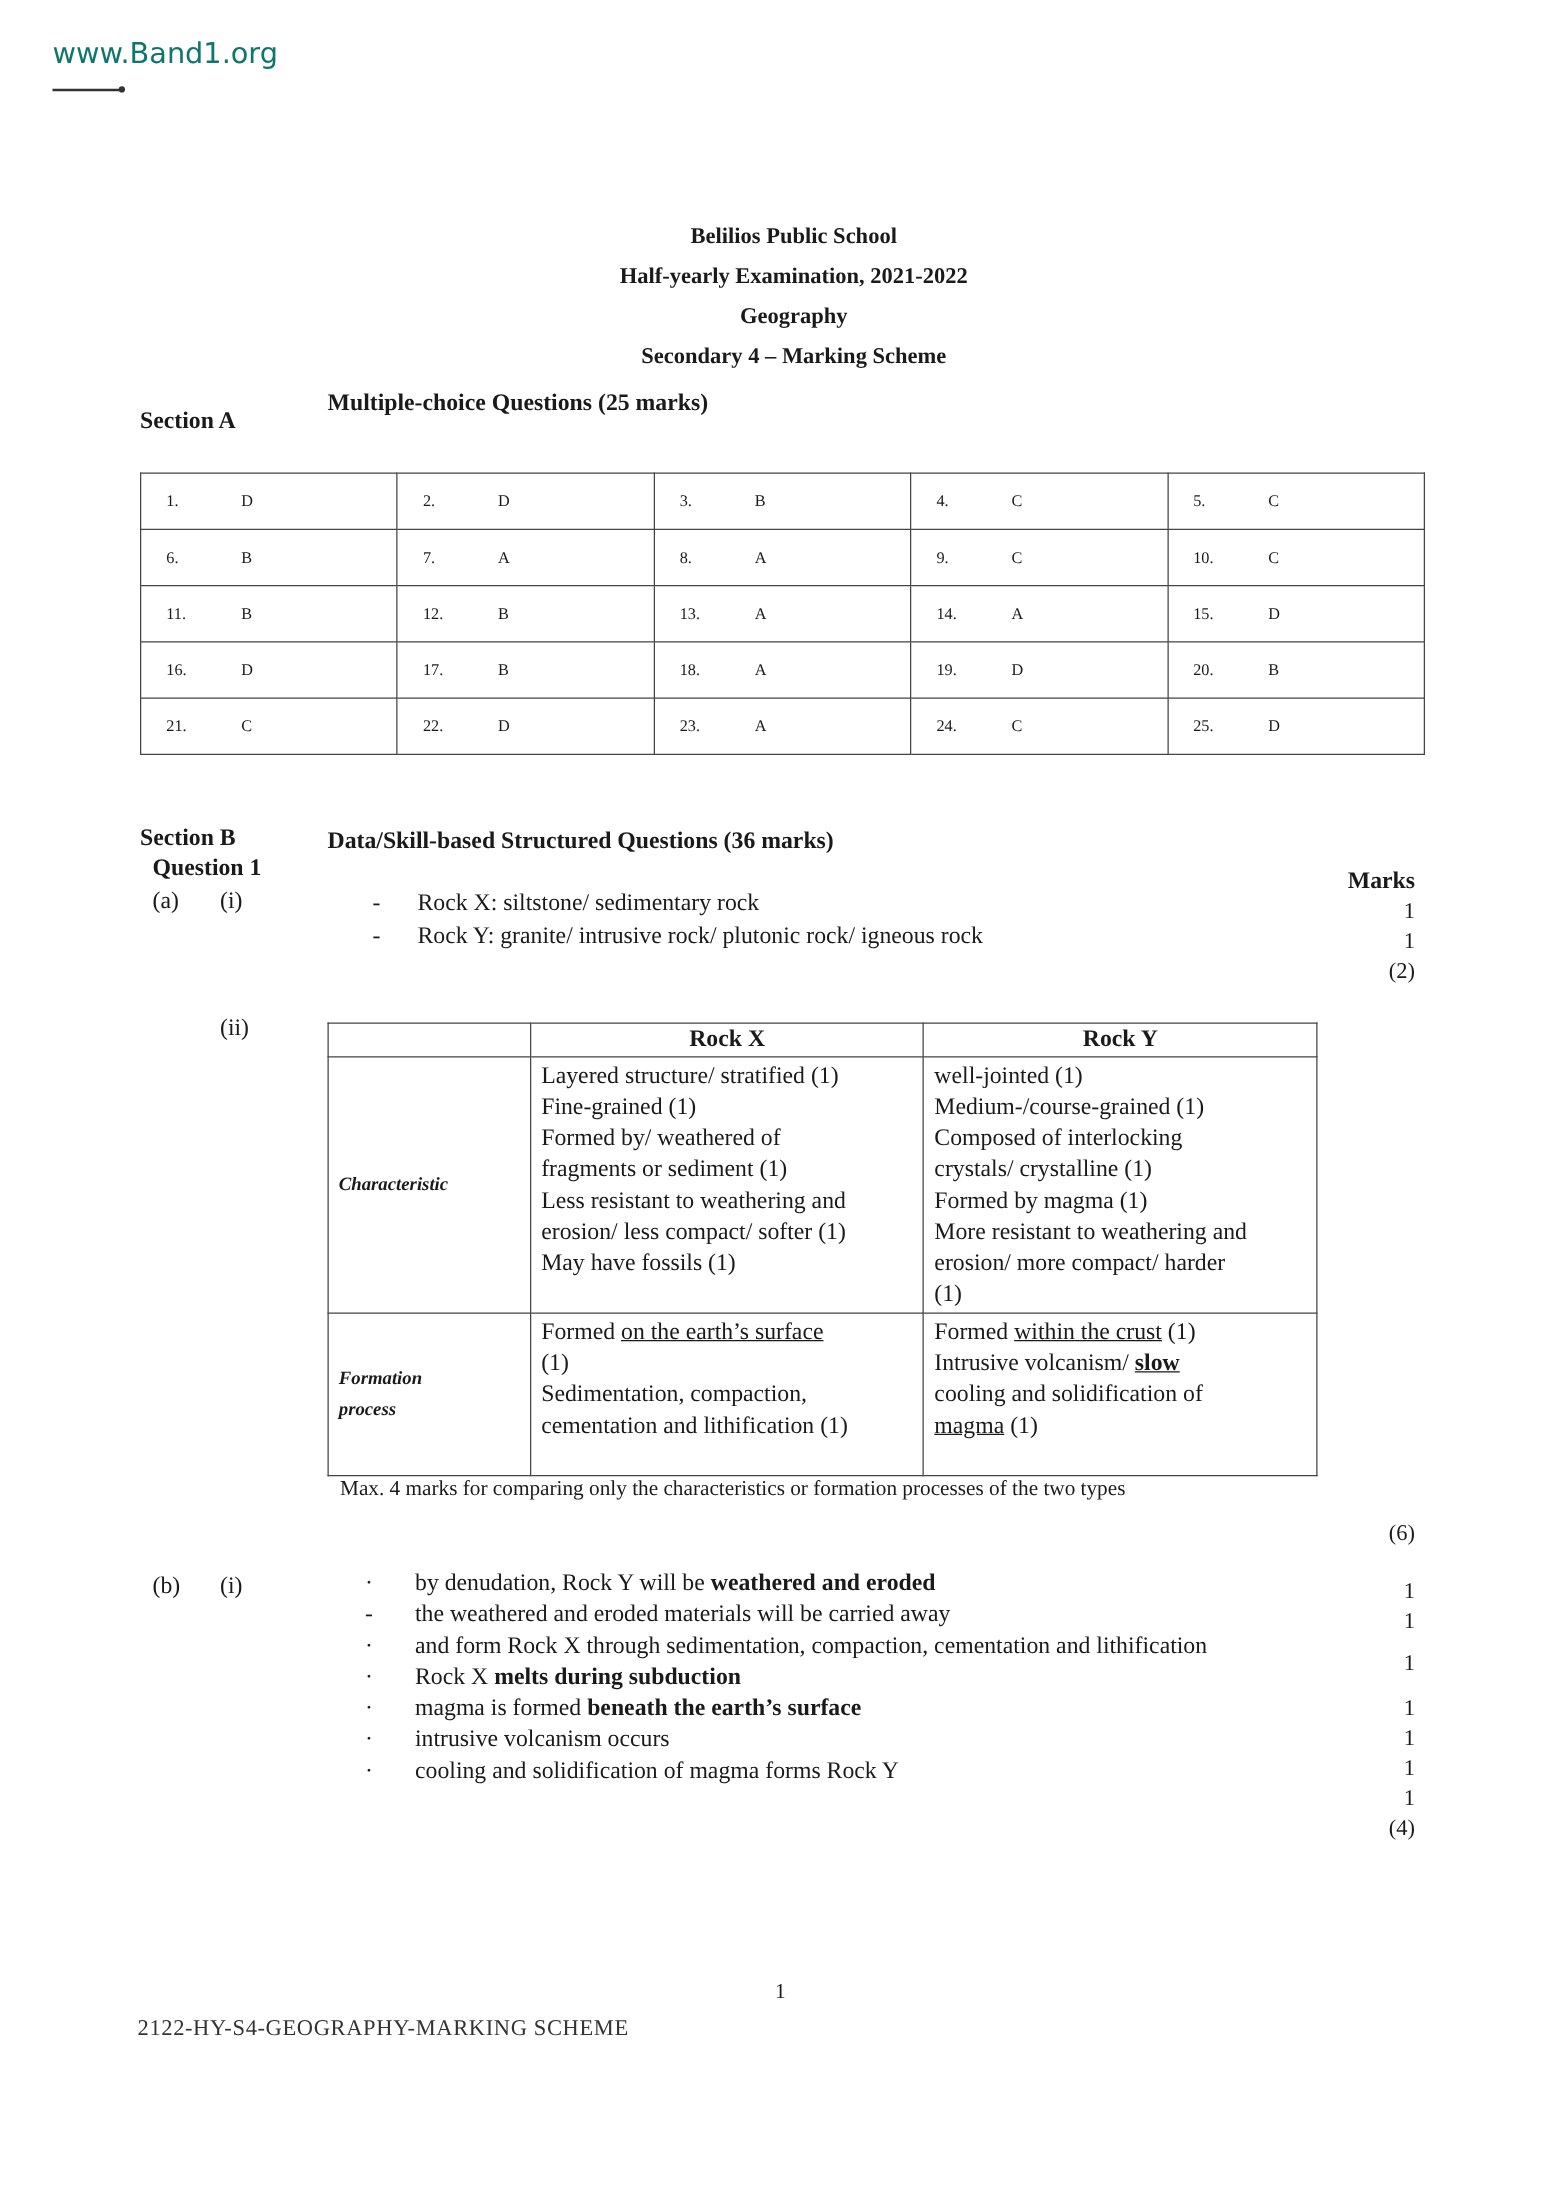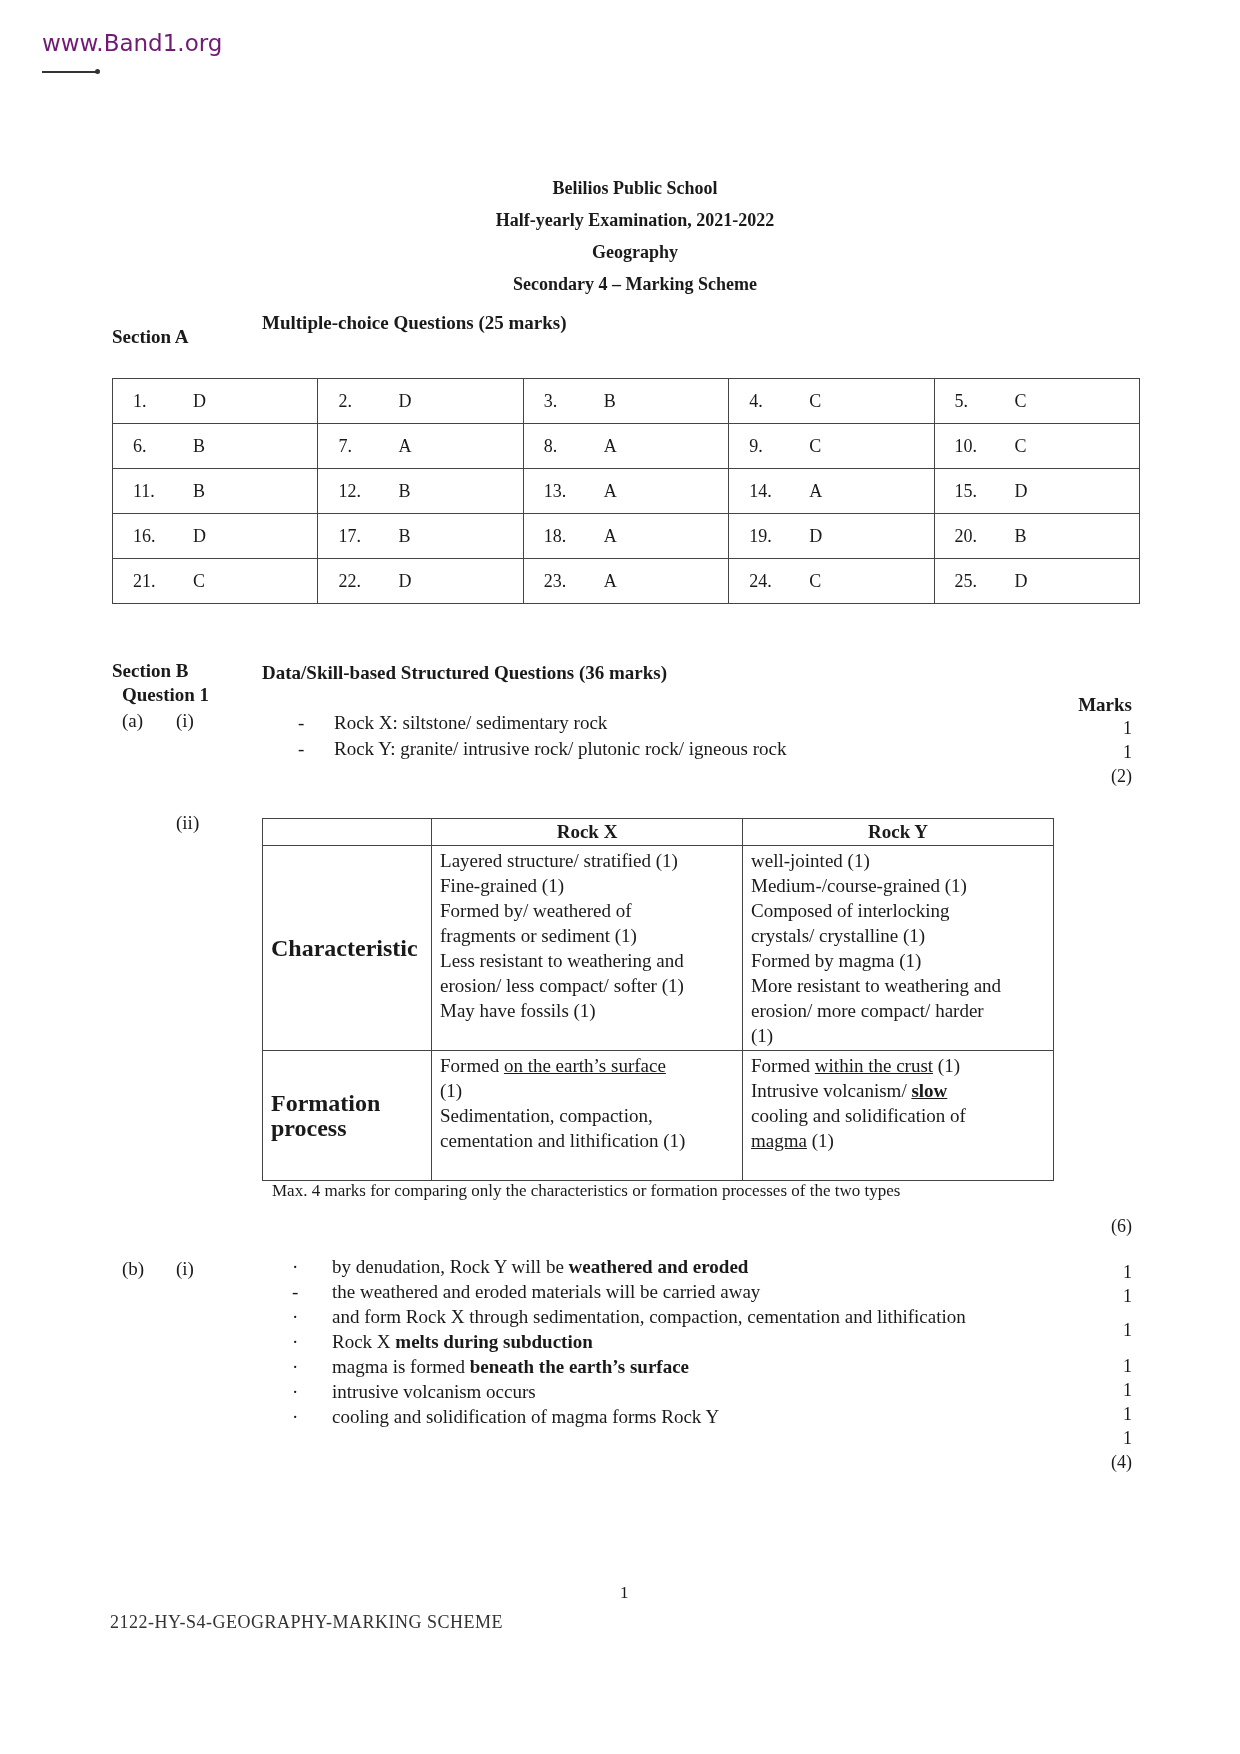--- a/index.html
+++ b/index.html
@@ -1,38 +1,38 @@
 <!DOCTYPE html>
 <html><head>
 <meta charset="utf-8">
 <style>
   html, body { margin: 0; padding: 0; background: #ffffff; }
   body { width: 1240px; height: 1754px; position: relative; overflow: hidden; color: #1a1a1a;
          font-family: "Liberation Serif", "DejaVu Serif", serif; }
   .watermark { position: absolute; left: 42px; top: 30px; font-family: "DejaVu Sans", "Liberation Sans", sans-serif;
-               font-size: 23px; color: #701a75; }
+               font-size: 23px; color: #0f766e; }
   .watermark-rule { position: absolute; left: 42px; top: 71px; width: 56px; height: 2px; background: #333; }
   .watermark-rule:after { content: ""; position: absolute; right: -2px; top: -2px; width: 5px; height: 5px; background:#333; border-radius: 50%; }
 
   .header { position: absolute; left: 0; width: 1240px; top: 172px; text-align: center; font-weight: bold; font-size: 18px; line-height: 32px; }
   .header div { margin-left: 30px; }
 
   .sec-label { position: absolute; font-weight: bold; font-size: 19px; }
-  .mcq { position: absolute; left: 112px; top: 378px; width: 1028px; border-collapse: collapse; font-size: 18px; }
+  .mcq { position: absolute; left: 112px; top: 378px; width: 1028px; border-collapse: collapse; font-size: 13px; }
   .mcq td { border: 1.5px solid #444; height: 44px; padding: 0 0 0 20px; width: 186px; }
   .mcq .num { display: inline-block; width: 60px; }
 
   .txt { position: absolute; font-size: 19px; line-height: 25px; }
   .bold { font-weight: bold; }
   .marks-col { position: absolute; left: 1060px; width: 72px; text-align: right; font-size: 18px; }
 
   .rock-table { position: absolute; left: 262px; top: 818px; width: 792px; border-collapse: collapse; font-size: 19px; line-height: 25px; }
   .rock-table td, .rock-table th { border: 1.5px solid #444; vertical-align: top; padding: 2px 8px; text-align: left; }
   .rock-table th { text-align: center; font-weight: bold; height: 26px; padding: 0; }
-  .rock-table .rowhead { font-weight: bold; vertical-align: middle; font-size: 24px; width: 138px; }
+  .rock-table .rowhead { font-weight: bold; vertical-align: middle; font-size: 15px; width: 138px; font-style: italic; }
   .rock-table .col { width: 300px; }
   .line { display: block; }
   .ul { text-decoration: underline; text-align: right; }
 
   .note { position: absolute; left: 272px; top: 1180px; width: 780px; font-size: 17px; line-height: 22px; }
   .bullets { position: absolute; left: 292px; top: 1254px; width: 720px; font-size: 19px; line-height: 25px; }
   .bullets .item { position: relative; padding-left: 40px; }
   .bullets .item .dash { position: absolute; left: 0; }
 
   .footer { position: absolute; left: 110px; top: 1612px; font-size: 18px; letter-spacing: 0.5px; color: #333; }

